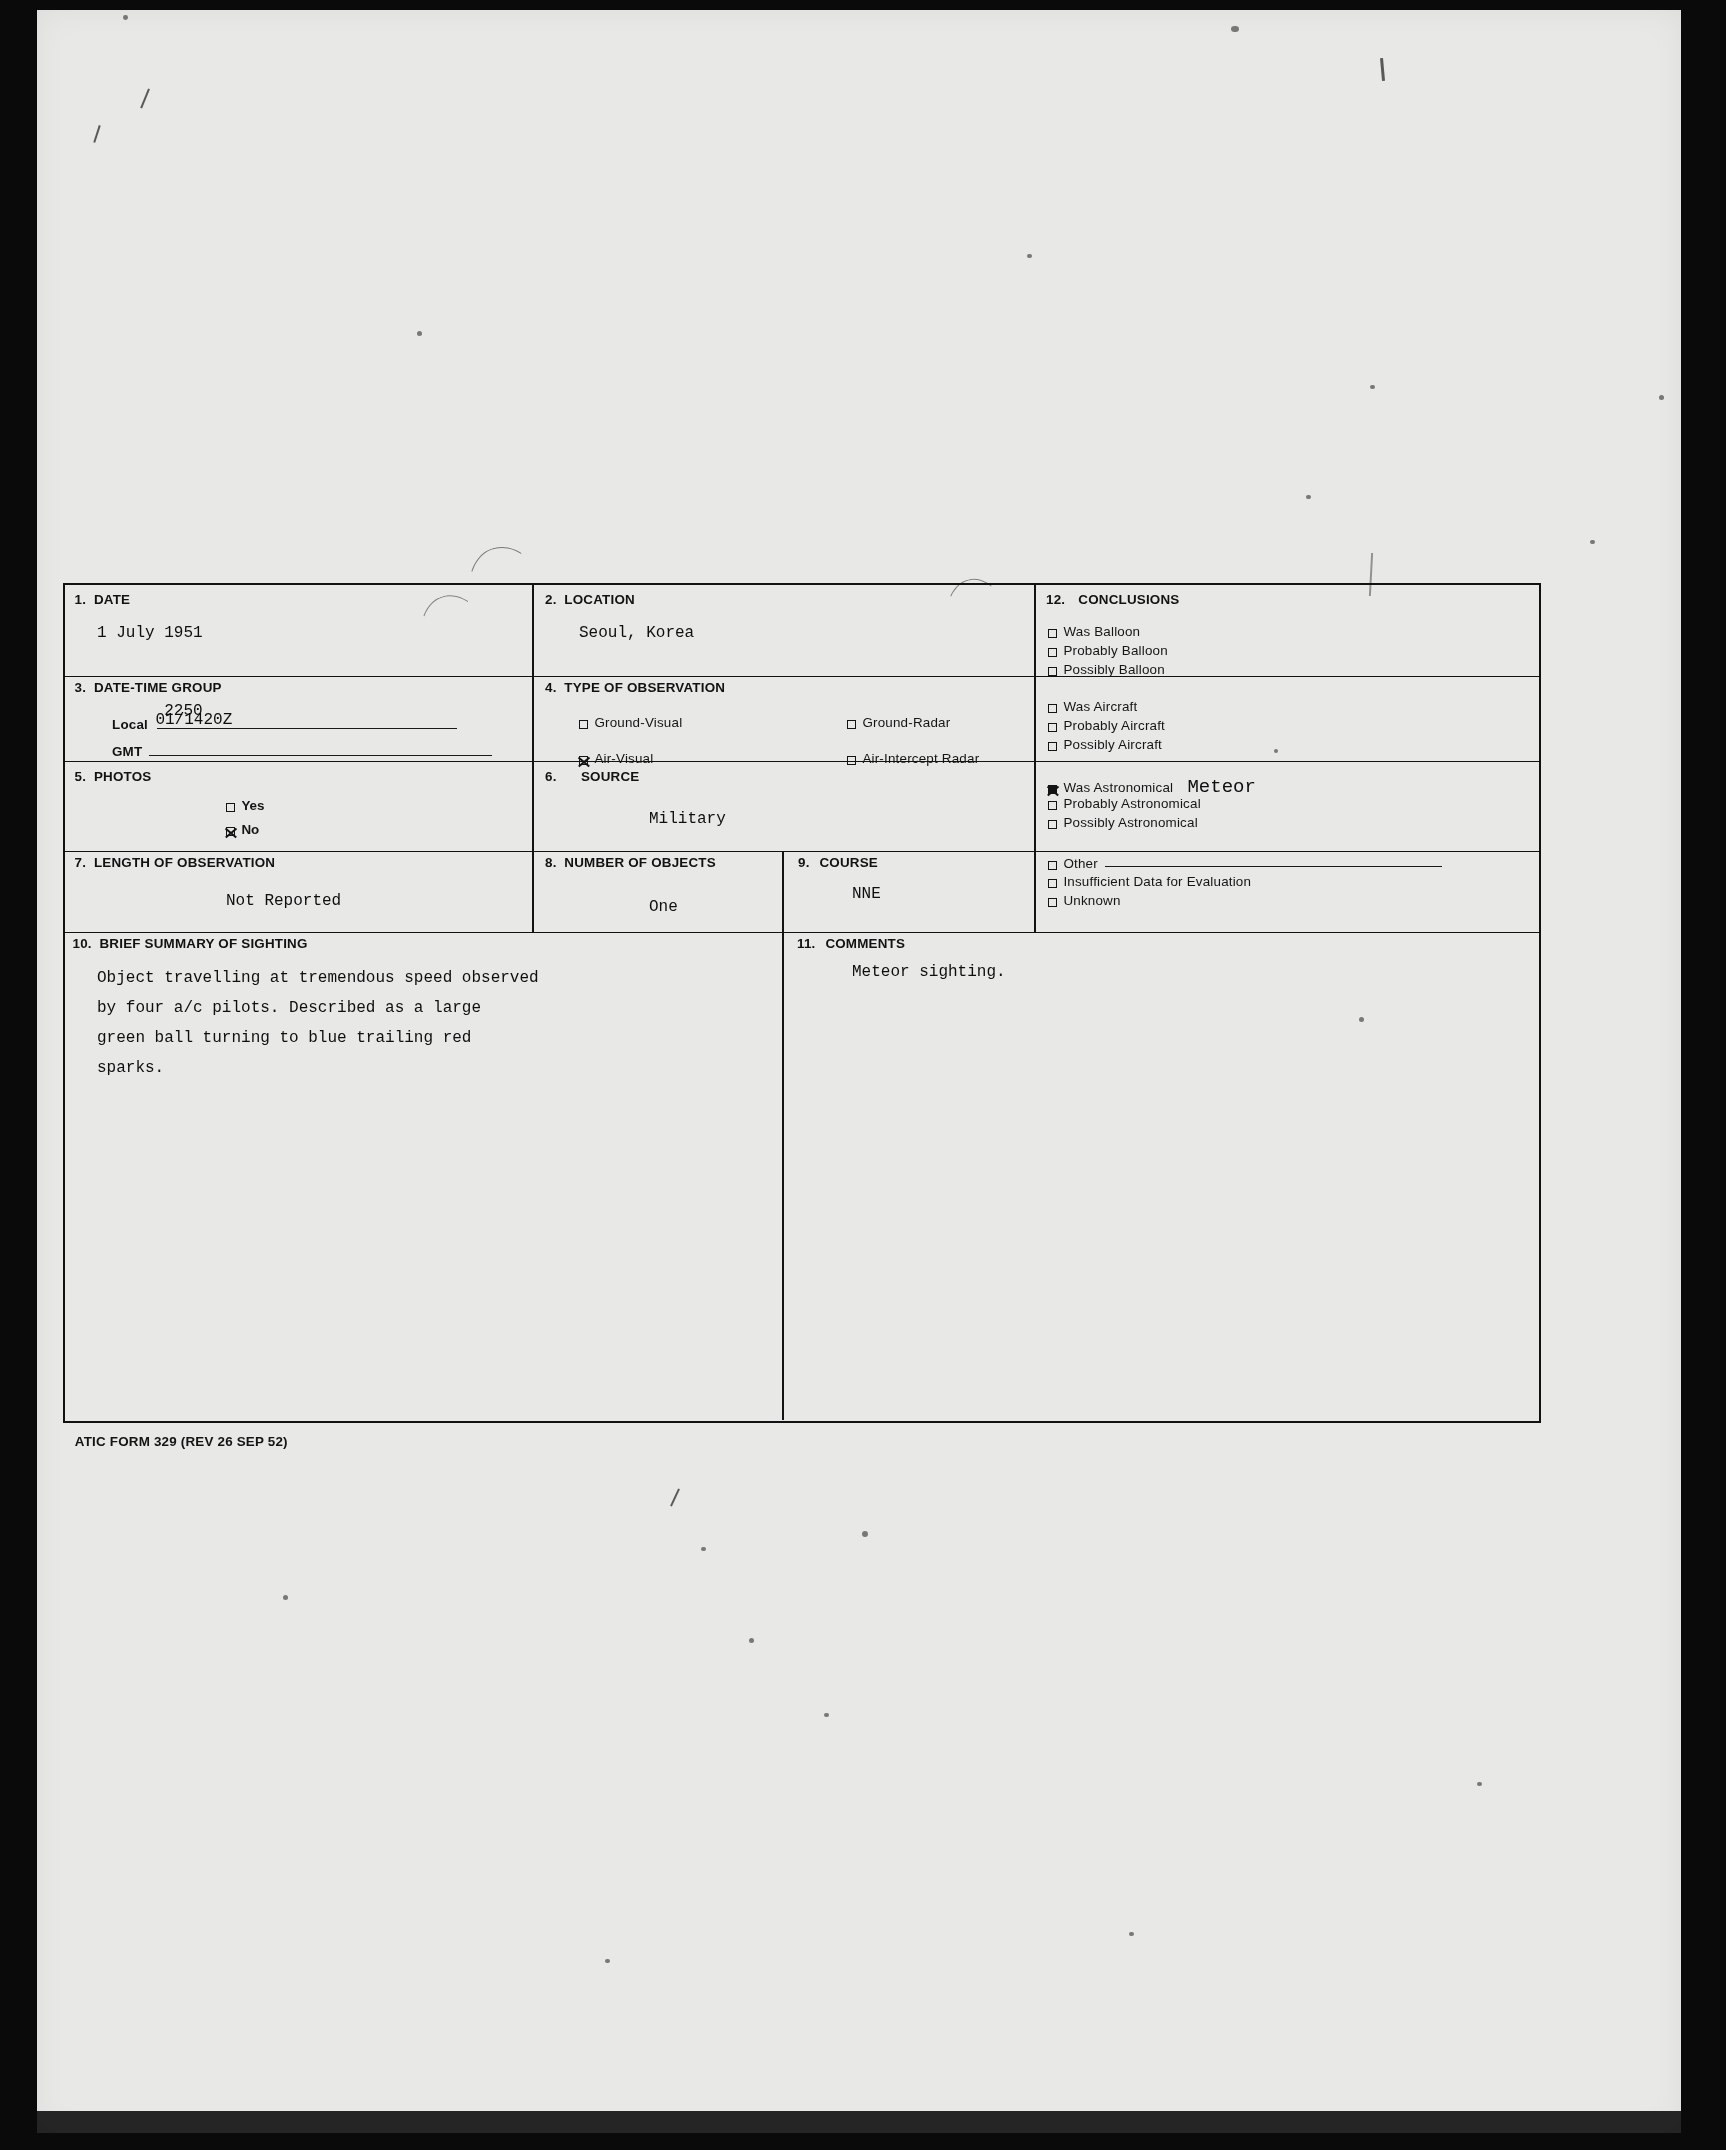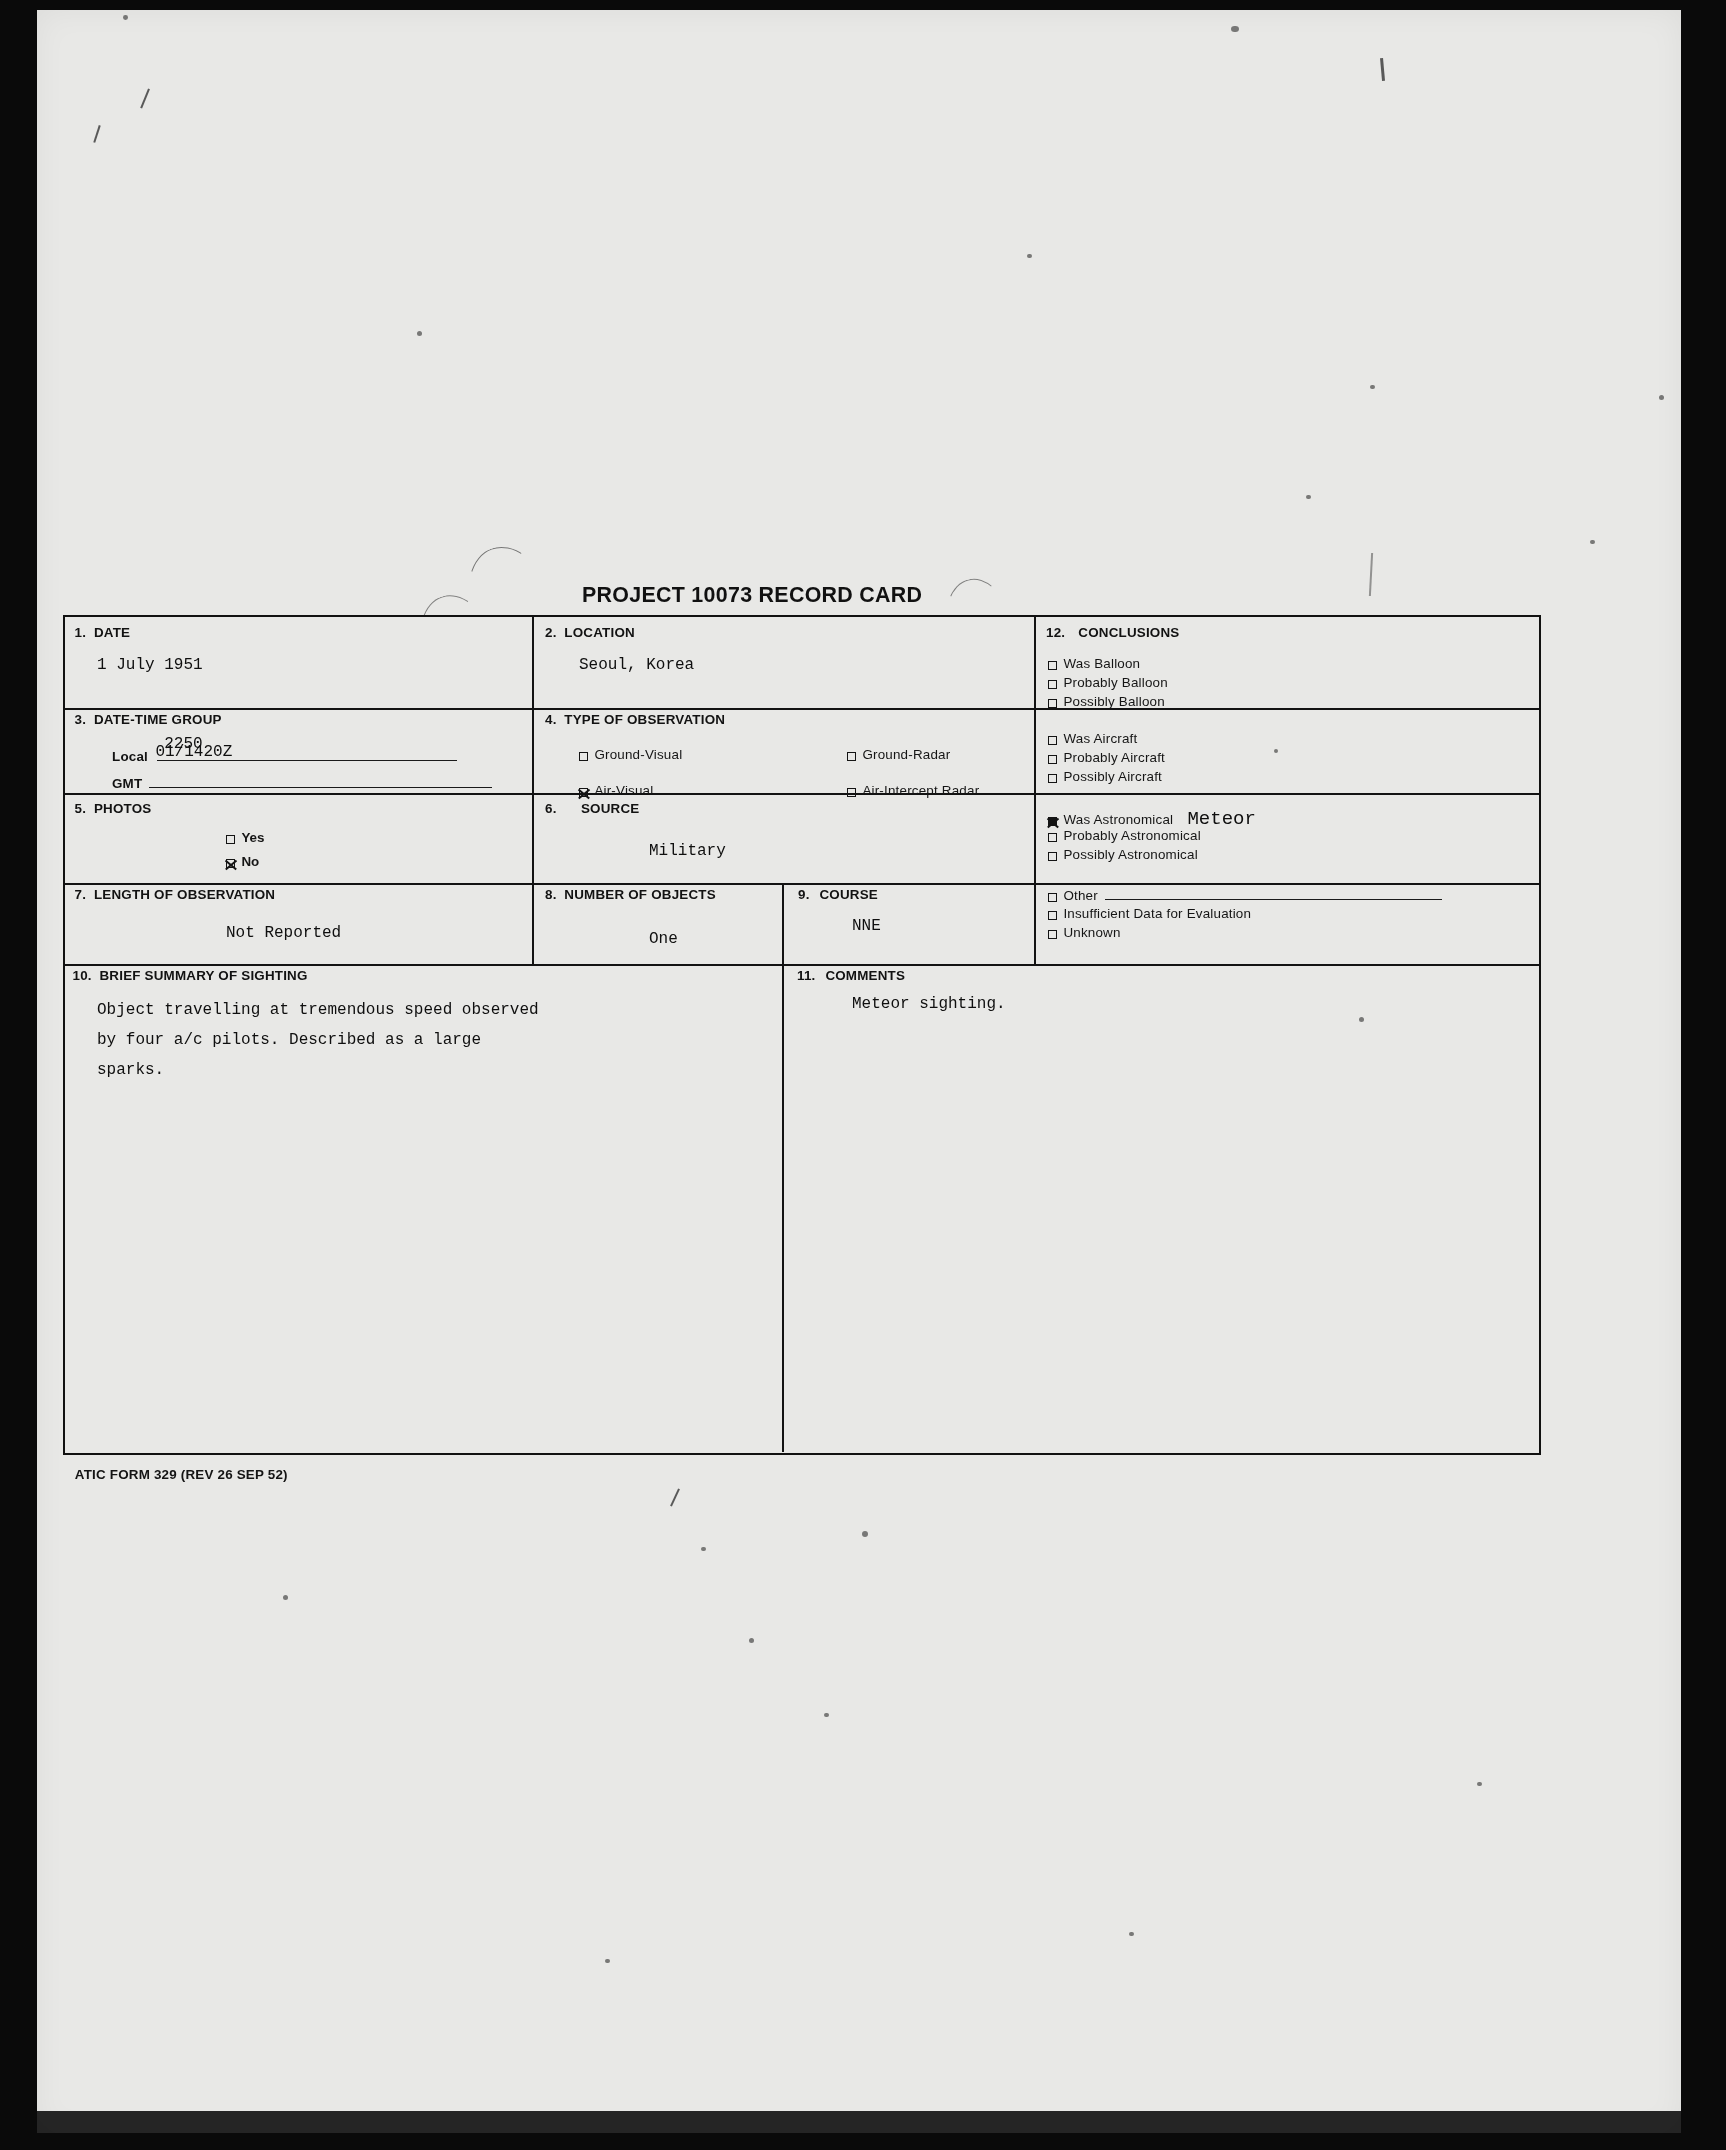--- a/index.html
+++ b/index.html
@@ -210,21 +210,20 @@
   <div class="stray" style="left:637px;top:1478px;width:2.1px;height:19px;transform:rotate(25deg);"></div>
   <div class="stray" style="left:1344px;top:48px;width:2.7px;height:22.5px;transform:rotate(-5deg);"></div>
   <div class="stray" style="left:1333px;top:543px;width:1.6px;height:43px;transform:rotate(3deg);opacity:.45;"></div>
 
   <div class="arc" style="left:434px;top:535px;width:80px;height:118px;transform:rotate(-20deg);opacity:.6;"></div>
   <div class="arc" style="left:385px;top:584px;width:70px;height:102px;transform:rotate(-18deg);opacity:.55;"></div>
   <div class="arc" style="left:910px;top:568px;width:64px;height:96px;transform:rotate(-14deg);opacity:.55;"></div>
 
   <div id="card">
 
-    <div class="card-title">PROJECT 10073 RECORD CARD</div>
 
     <div class="frame">
 
       <div class="hr" style="top:91px;"></div>
       <div class="hr" style="top:176px;"></div>
       <div class="hr" style="top:266px;"></div>
       <div class="hr" style="top:347px;"></div>
 
       <div class="vr" style="left:467px;top:0;height:347px;"></div>
 
@@ -316,20 +315,21 @@
       </div>
       <div class="cell hand" style="left:787px;top:300px;">NNE</div>
 
       <div class="cell" style="left:7.5px;top:351px;">
         <span class="lbl">10.</span>
         <span class="lbl" style="margin-left:5.4px;">BRIEF SUMMARY OF SIGHTING</span>
       </div>
       <div class="cell" style="left:32px;top:378px;width:696px;line-height:30px;">
         <div class="hand">Object travelling at tremendous speed observed</div>
         <div class="hand">by four a/c pilots.  Described as a large</div>
+        <div class="hand">green ball turning to blue trailing red</div>
         <div class="hand">sparks.</div>
       </div>
 
       <div class="cell" style="left:732px;top:351px;">
         <span class="lbl">11.</span>
         <span class="lbl" style="margin-left:7.5px;">COMMENTS</span>
       </div>
       <div class="cell hand" style="left:787px;top:378px;">Meteor sighting.</div>
 
       <div class="cell" style="left:981px;top:7.5px;">

